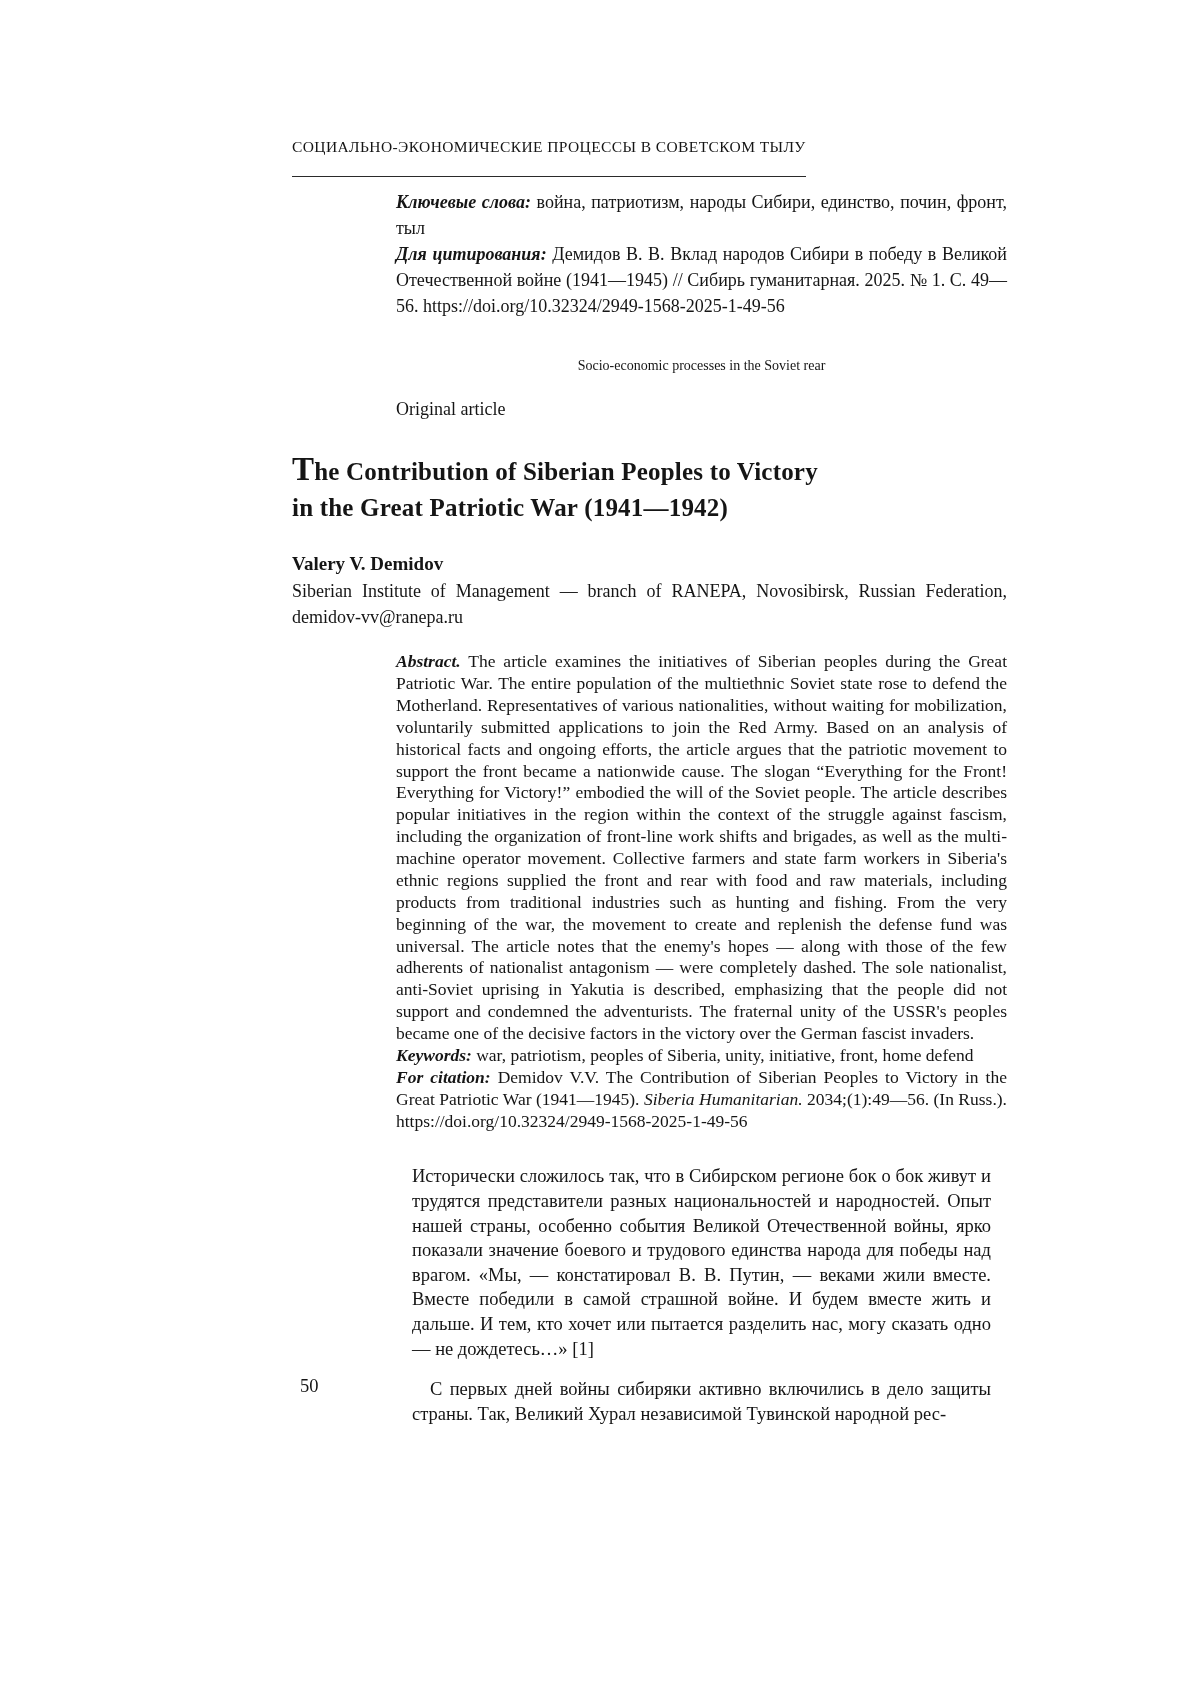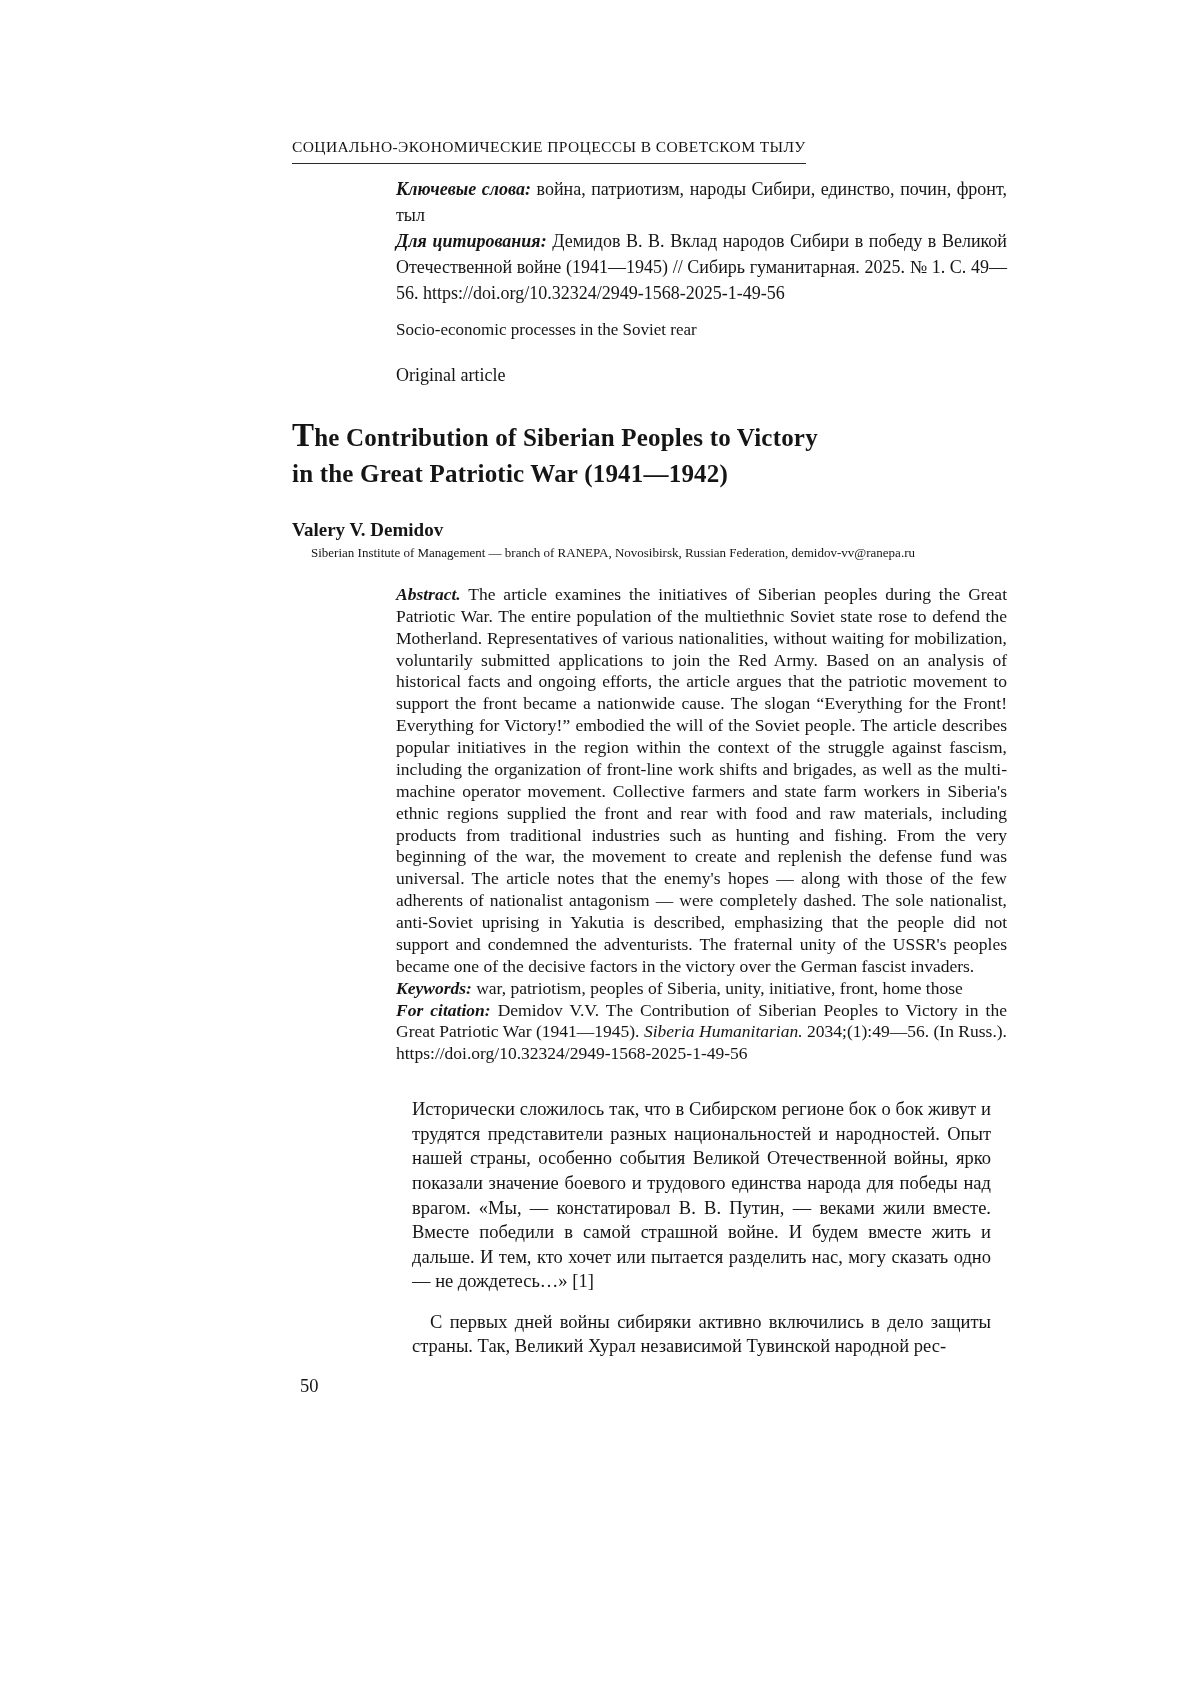--- a/index.html
+++ b/index.html
@@ -15,37 +15,37 @@
     box-sizing: border-box;
     padding: 138px 193px 0 292px;
     font-family: "Liberation Serif", "DejaVu Serif", serif;
     color: #151515;
     overflow: hidden;
   }
   .running-head {
     display: inline-block;
     font-size: 15.5px;
     letter-spacing: 0.4px;
-    padding-bottom: 7px;
+    padding-bottom: 20px;
     border-bottom: 1.5px solid #2a2a2a;
     margin-bottom: 13px;
   }
   .front-block {
     margin-left: 104px;
     font-size: 18px;
     line-height: 1.44;
     text-align: justify;
   }
   .bi { font-weight: bold; font-style: italic; }
   .it { font-style: italic; }
   .section-en {
     margin-left: 104px;
-    margin-top: 13px;
-    font-size: 17px;
-    text-align: left;
+    margin-top: 38px;
+    font-size: 14px;
+    text-align: center;
   }
   .article-type {
     margin-left: 104px;
     margin-top: 25px;
     font-size: 18px;
   }
   .title {
     margin-top: 33px;
     font-size: 25px;
     font-weight: bold;
@@ -56,24 +56,23 @@
     font-size: 33px;
     line-height: 1;
   }
   .author {
     margin-top: 27px;
     font-size: 19px;
     font-weight: bold;
   }
   .affiliation {
     margin-top: 3px;
-    font-size: 13px;
+    font-size: 18px;
     line-height: 1.45;
     text-align: justify;
-    margin-left: 19px;
   }
   .abstract-block {
     margin-left: 104px;
     margin-top: 21px;
     font-size: 17.5px;
     line-height: 1.25;
     text-align: justify;
   }
   .abstract-block p { margin: 0; }
   .body-ru {
@@ -111,21 +110,21 @@
   <div class="article-type">Original article</div>
 
   <h1 class="title"><span class="title-initial">T</span><span>he Contribution of Siberian Peoples to Victory</span><br><span>in the Great Patriotic War (1941—1942)</span></h1>
 
   <div class="author">Valery V. Demidov</div>
 
   <div class="affiliation">Siberian Institute of Management — branch of RANEPA, Novosibirsk, Russian Federation, demidov-vv@ranepa.ru</div>
 
   <div class="abstract-block">
     <p><span class="bi">Abstract.</span><span> The article examines the initiatives of Siberian peoples during the Great Patriotic War. The entire population of the multiethnic Soviet state rose to defend the Motherland. Representatives of various nationalities, without waiting for mobilization, voluntarily submitted applications to join the Red Army. Based on an analysis of historical facts and ongoing efforts, the article argues that the patriotic movement to support the front became a nationwide cause. The slogan “Everything for the Front! Everything for Victory!” embodied the will of the Soviet people. The article describes popular initiatives in the region within the context of the struggle against fascism, including the organization of front-line work shifts and brigades, as well as the multi-machine operator movement. Collective farmers and state farm workers in Siberia's ethnic regions supplied the front and rear with food and raw materials, including products from traditional industries such as hunting and fishing. From the very beginning of the war, the movement to create and replenish the defense fund was universal. The article notes that the enemy's hopes — along with those of the few adherents of nationalist antagonism — were completely dashed. The sole nationalist, anti-Soviet uprising in Yakutia is described, emphasizing that the people did not support and condemned the adventurists. The fraternal unity of the USSR's peoples became one of the decisive factors in the victory over the German fascist invaders.</span></p>
-    <p><span class="bi">Keywords:</span><span> war, patriotism, peoples of Siberia, unity, initiative, front, home those</span></p>
+    <p><span class="bi">Keywords:</span><span> war, patriotism, peoples of Siberia, unity, initiative, front, home defend</span></p>
     <p><span class="bi">For citation:</span><span> Demidov V.V. The Contribution of Siberian Peoples to Victory in the Great Patriotic War (1941—1945). </span><span class="it">Siberia Humanitarian.</span><span> 2034;(1):49—56. (In Russ.). https://doi.org/10.32324/2949-1568-2025-1-49-56</span></p>
   </div>
 
   <div class="body-ru">
     <p>Исторически сложилось так, что в Сибирском регионе бок о бок живут и трудятся представители разных национальностей и народностей. Опыт нашей страны, особенно события Великой Отечественной войны, ярко показали значение боевого и трудового единства народа для победы над врагом. «Мы, — констатировал В. В. Путин, — веками жили вместе. Вместе победили в самой страшной войне. И будем вместе жить и дальше. И тем, кто хочет или пытается разделить нас, могу сказать одно — не дождетесь…» [1]</p>
     <p class="indented">С первых дней войны сибиряки активно включились в дело защиты страны. Так, Великий Хурал независимой Тувинской народной рес-</p>
   </div>
 
   <div class="page-number">50</div>
 

